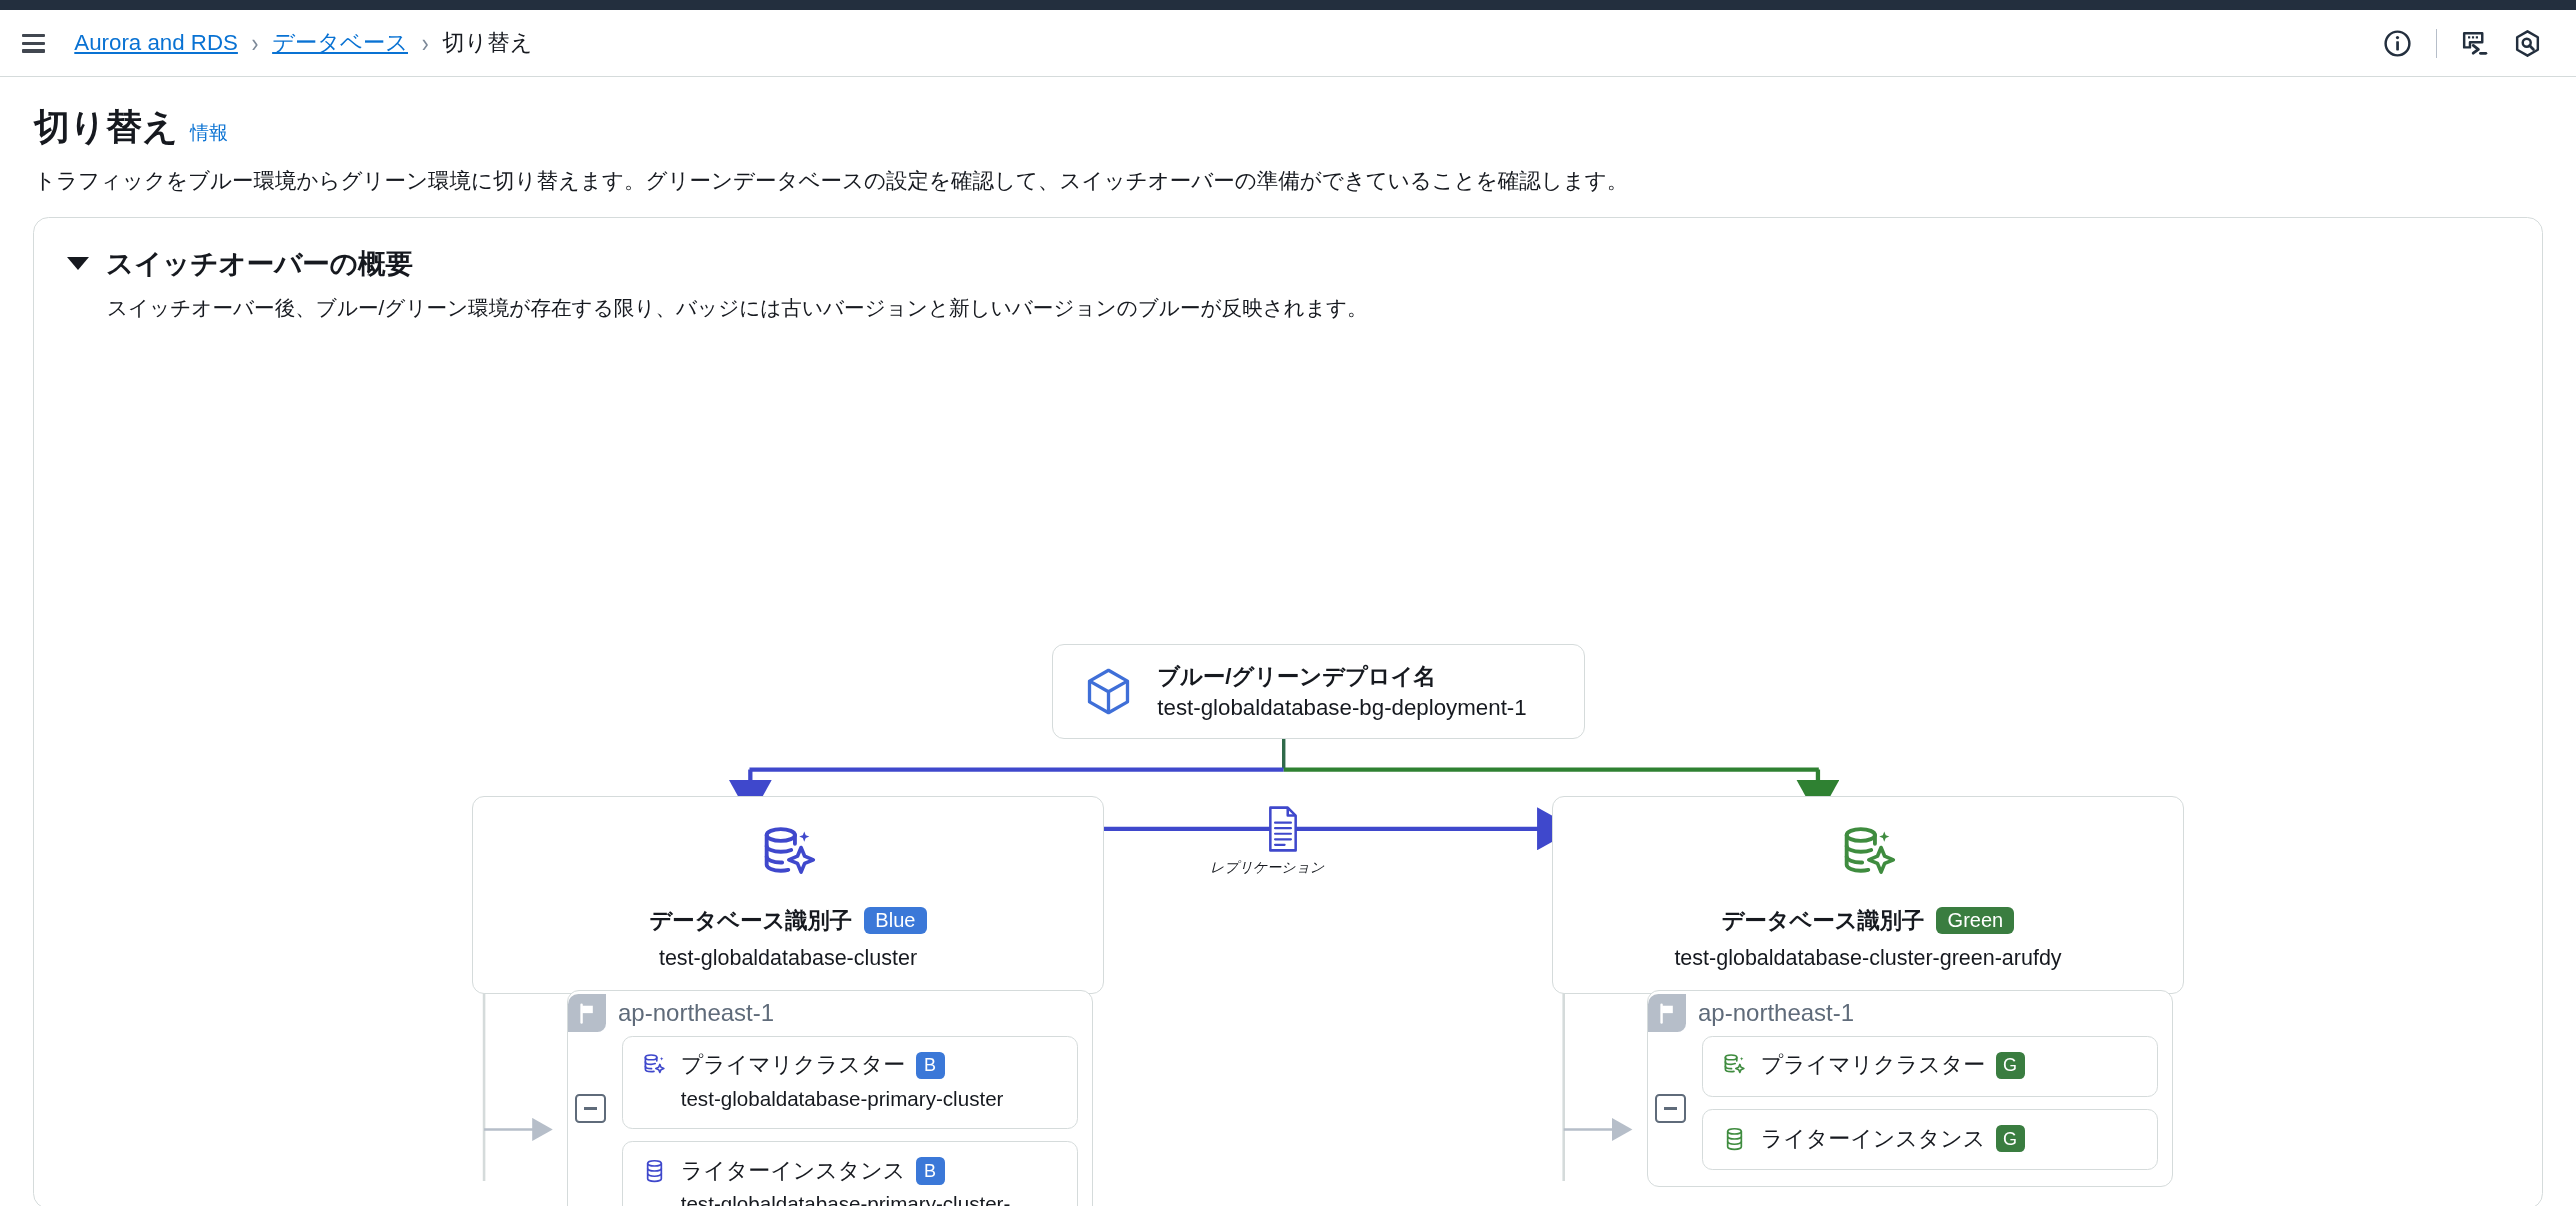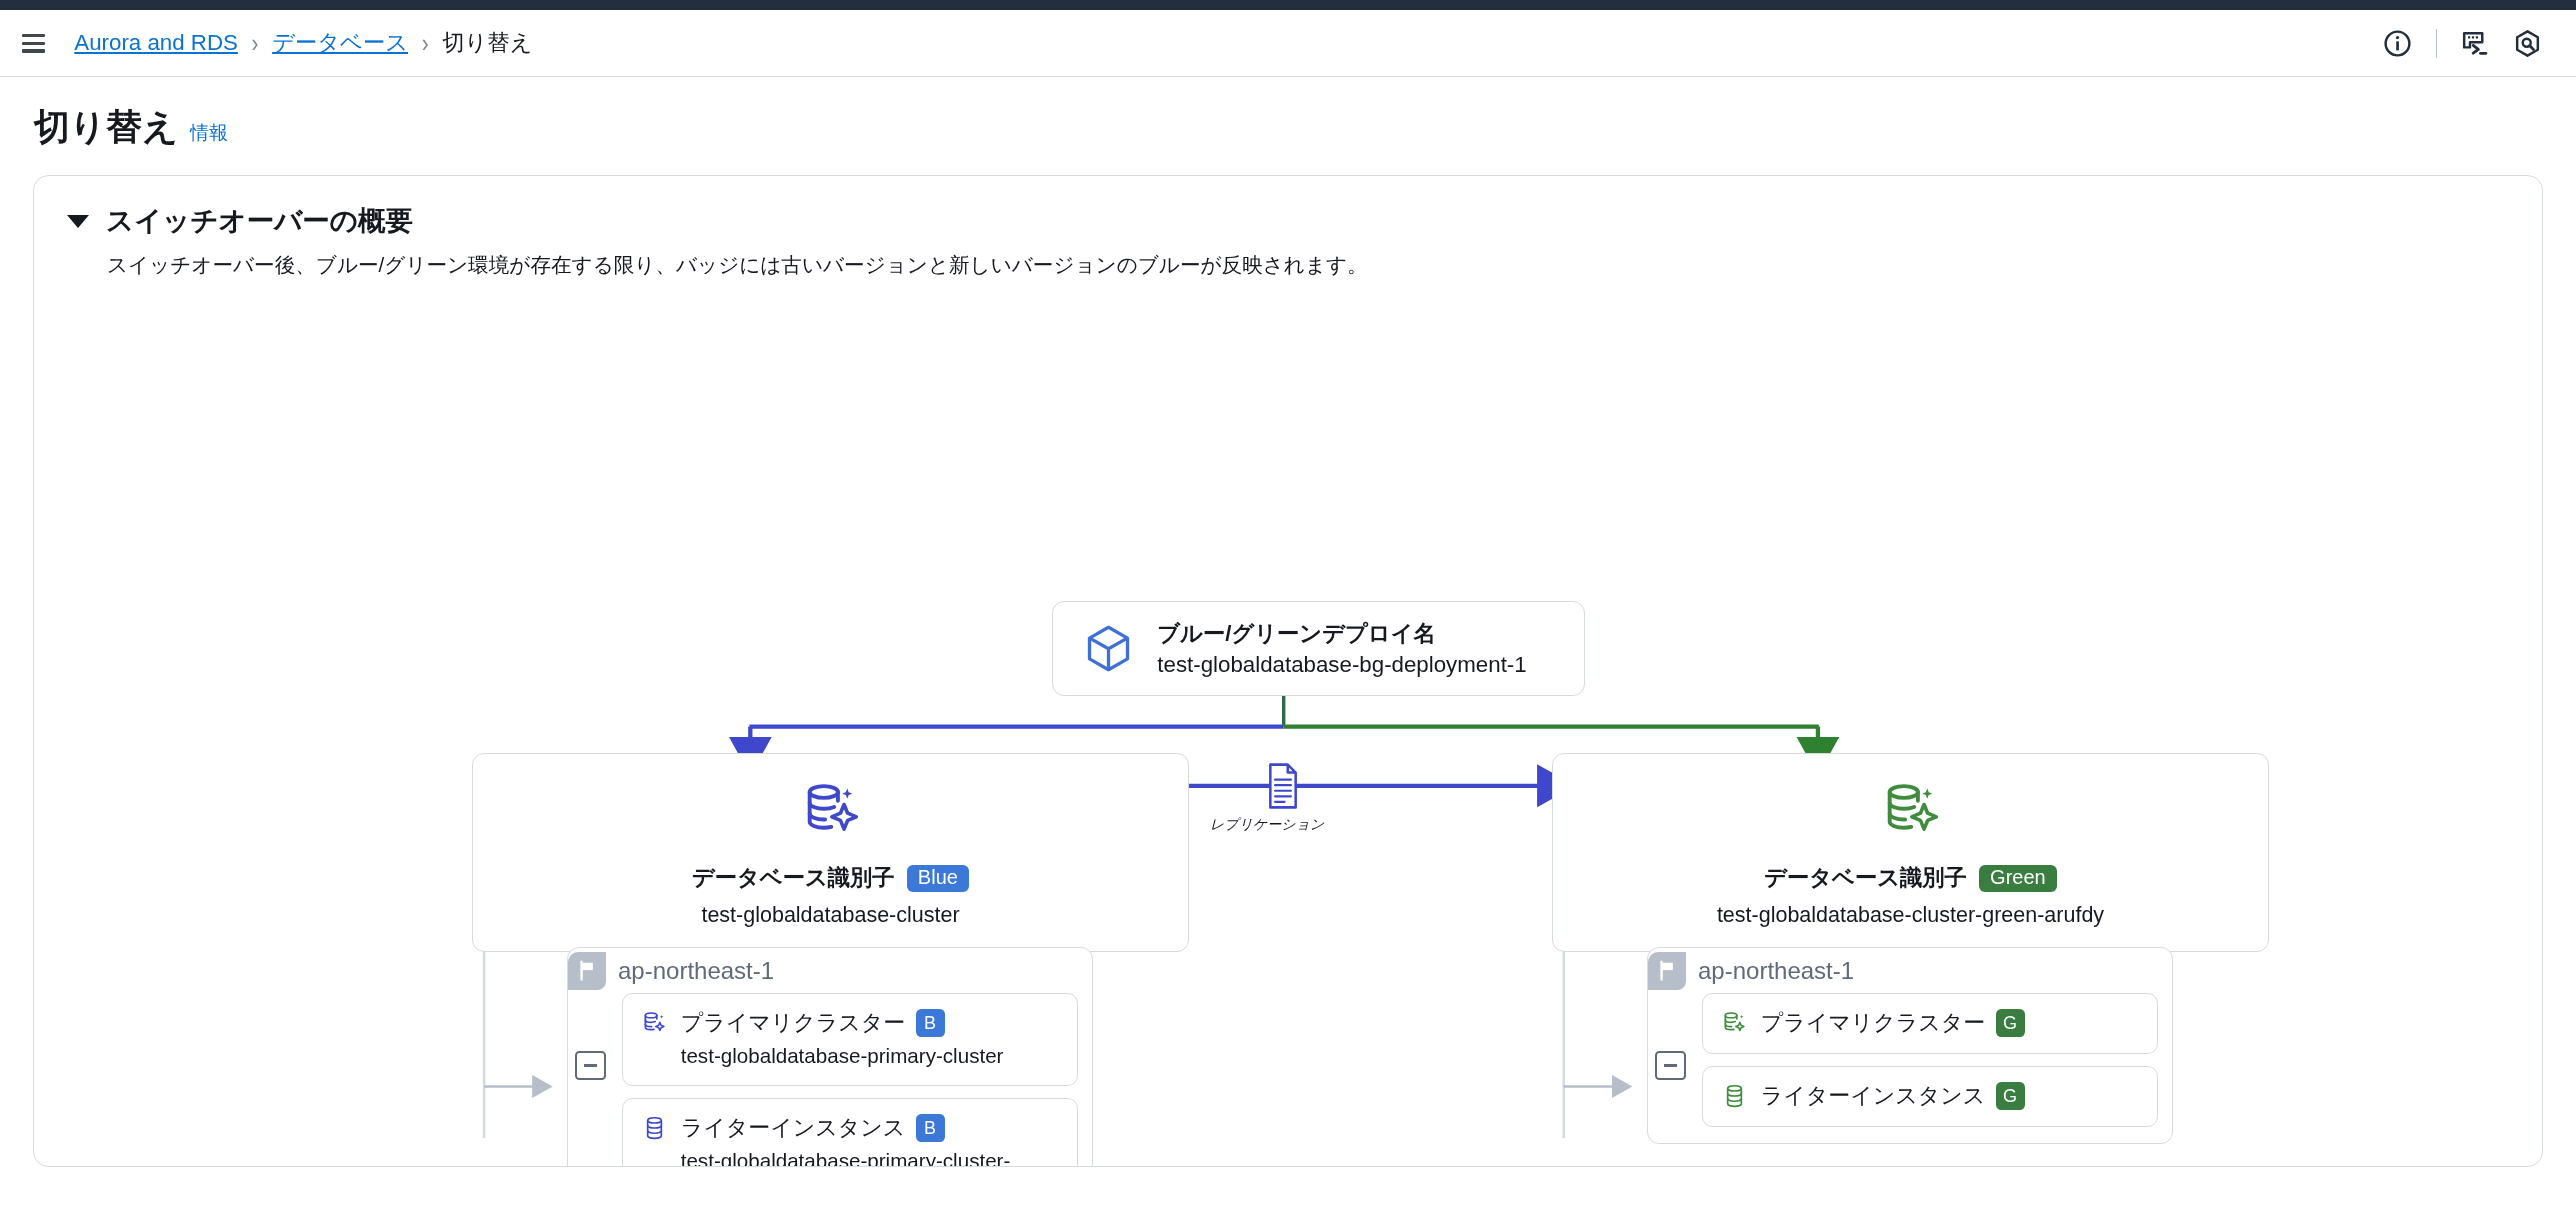--- a/index.html
+++ b/index.html
@@ -110,21 +110,21 @@
     cursor: pointer;
   }
   .deploy-text { display: flex; flex-direction: column; gap: 3.4px; }
   .deploy-label { font-size: 22.3px; font-weight: bold; }
   .deploy-value { font-size: 22.3px; color: #16191f; }
 
   
   .env-card {
     position: absolute;
     top: 474px;
-    width: 717px;
+    width: 632px;
     border: 0.9px solid #d5dbdb;
     border-radius: 12px;
     background: #fff;
     padding: 26px 0 22.3px 0;
     display: flex; flex-direction: column; align-items: center;
     cursor: pointer;
   }
   .env-blue { left: 438px; }
   .env-green { left: 1518px; }
   .env-icon { margin-bottom: 19px; }
@@ -248,20 +248,21 @@
       <path d="M13.6 13.6l3 3" stroke="#232f3e" stroke-width="2.1" stroke-linecap="round"></path>
     </svg>
   </div>
 </div>
 
 <div class="page-head">
   <div class="page-title-row">
     <h1 class="page-title">切り替え</h1>
     <a class="info-link">情報</a>
   </div>
+  <div class="page-desc">トラフィックをブルー環境からグリーン環境に切り替えます。グリーンデータベースの設定を確認して、スイッチオーバーの準備ができていることを確認します。</div>
 </div>
 
 <div class="card">
 
   <div class="section-head">
     <div class="section-title-row">
       <div class="caret"></div>
       <div class="section-title">スイッチオーバーの概要</div>
     </div>
     <div class="section-sub">スイッチオーバー後、ブルー/グリーン環境が存在する限り、バッジには古いバージョンと新しいバージョンのブルーが反映されます。</div>

